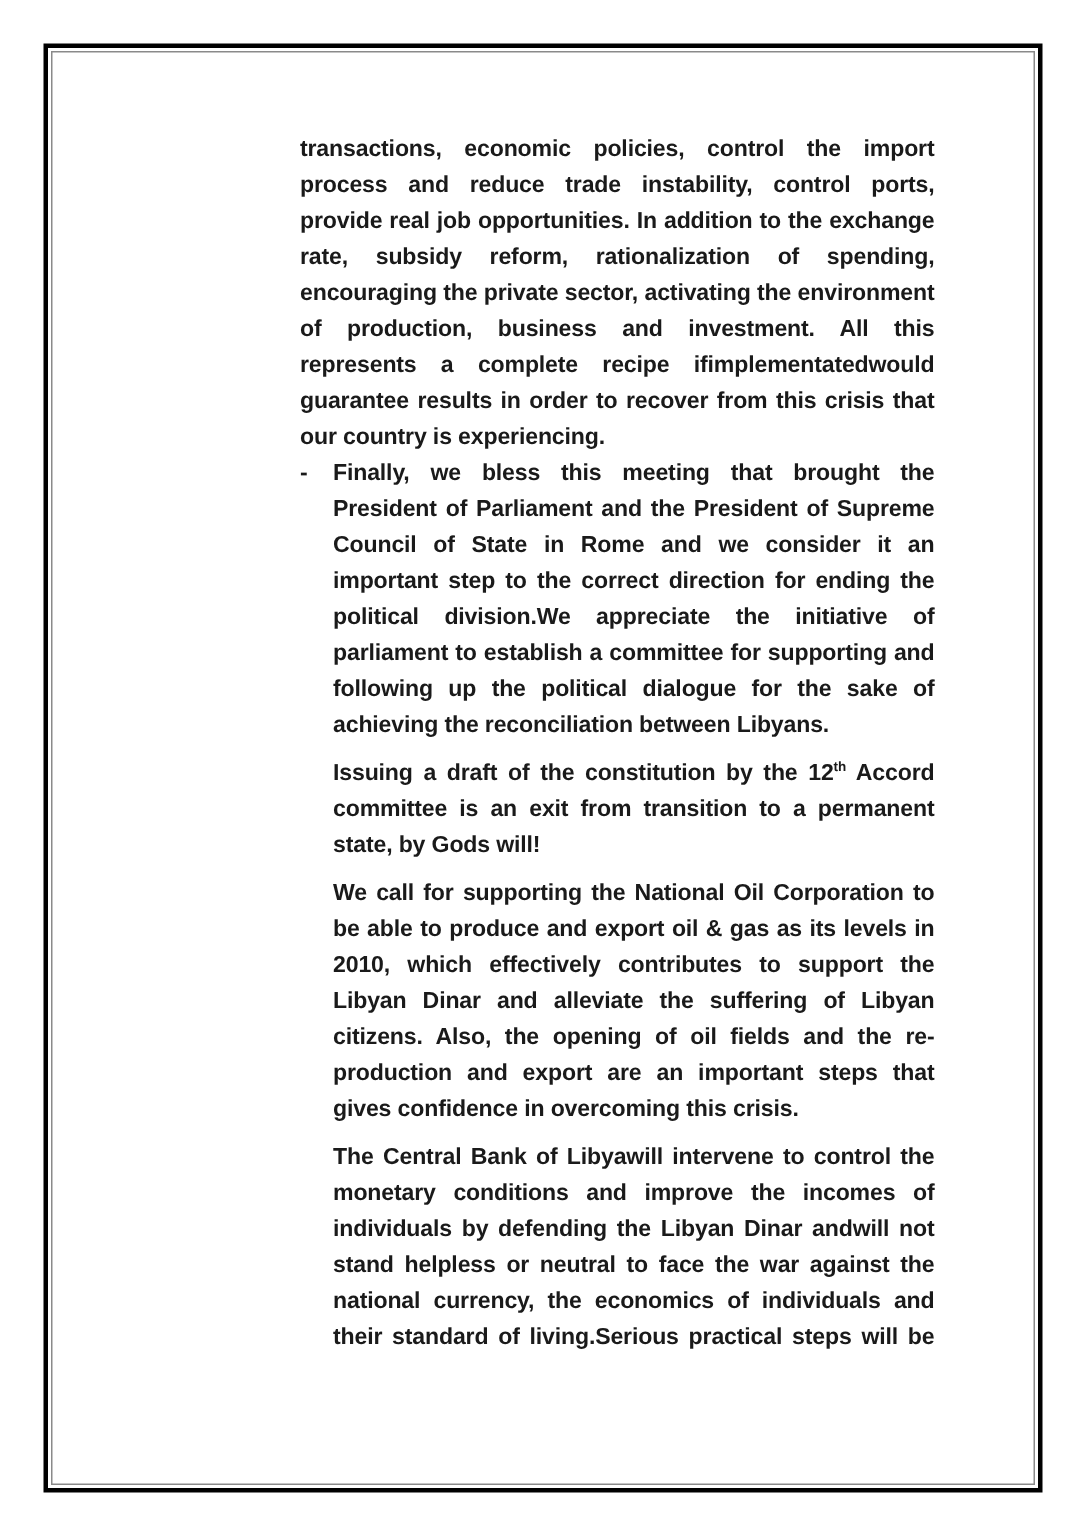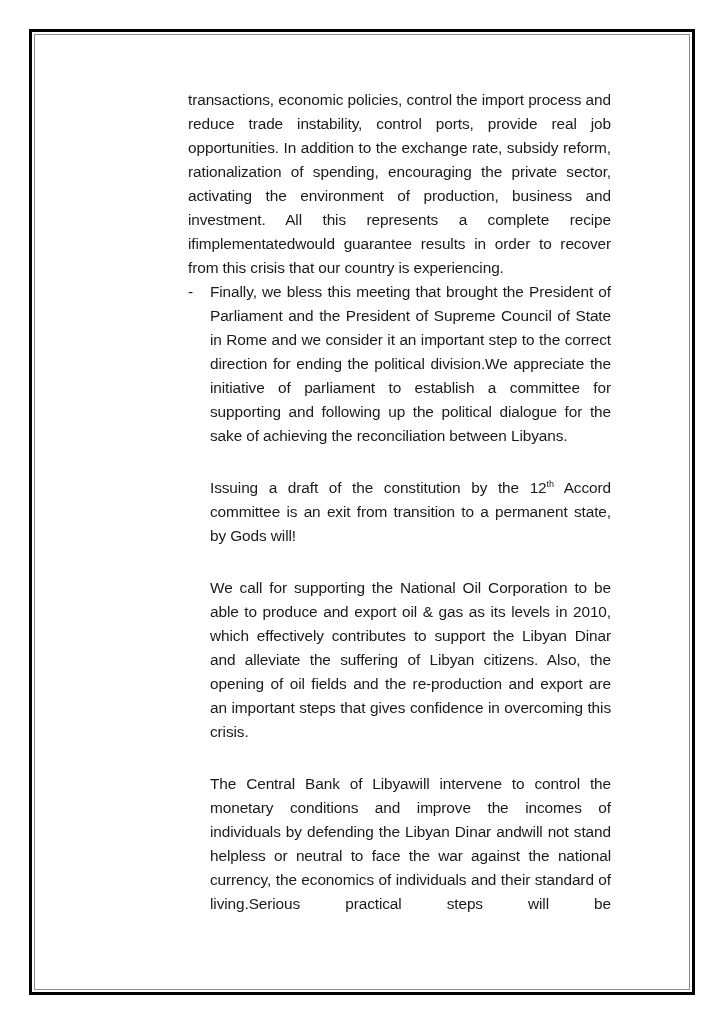--- a/index.html
+++ b/index.html
@@ -27,44 +27,45 @@
     .page-border-inner {
       position: absolute;
       left: 2px;
       top: 2px;
       right: 2px;
       bottom: 2px;
       border: 1px solid #8a8a8a;
     }
     .content {
       position: absolute;
-      left: 188px;
+      left: 200px;
       top: 88px;
       width: 423px;
       font-size: 15.4px;
       line-height: 24px;
       letter-spacing: -0.1px;
+      font-weight: bold;
     }
     .para {
       margin: 0;
       text-align: justify;
       text-align-last: left;
     }
     .bullet-row {
       position: relative;
       padding-left: 22px;
     }
     .bullet-dash {
       position: absolute;
       left: 0;
       top: 0;
     }
     .indented {
       padding-left: 22px;
-      margin-top: 28px;
+      margin-top: 8px;
     }
     .last-line-justify {
       text-align-last: justify;
     }
     sup {
       font-size: 9px;
       line-height: 0;
       vertical-align: super;
     }
   </style>

